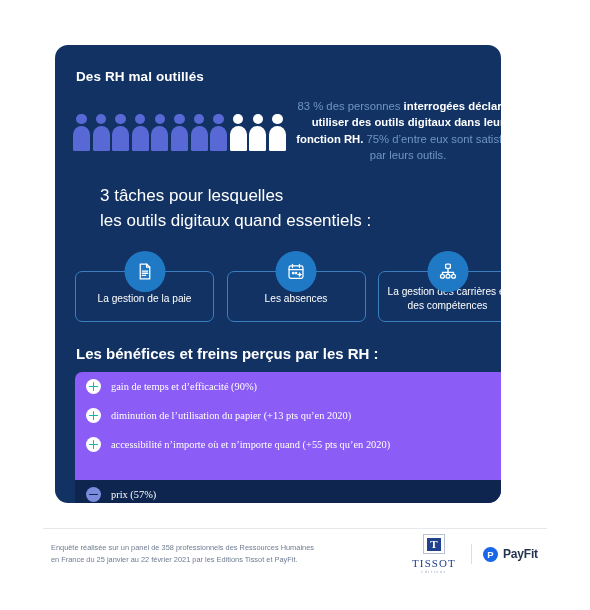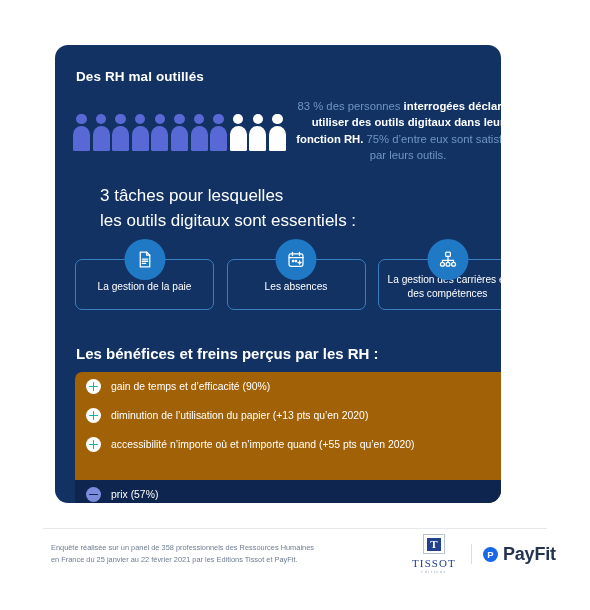--- a/index.html
+++ b/index.html
@@ -98,21 +98,21 @@
     font-size: 17px;
     line-height: 1.45;
     color: #ffffff;
     margin-left: 24px;
   }
 
   
   #task-cards {
     position: absolute;
     left: 20px;
-    top: 214px;
+    top: 226px;
     width: 442px;
     display: flex;
     justify-content: space-between;
   }
   .task-card {
     position: relative;
     width: 139px;
     height: 51px;
     border: 1px solid #3a7ec0;
     border-radius: 7px;
@@ -153,21 +153,22 @@
     font-weight: bold;
     color: #ffffff;
   }
   #benefits-panel {
     position: absolute;
     left: 20px;
     top: 327px;
     width: 442px;
     border-radius: 7px;
     overflow: hidden;
-    background: #a16207;
+    background: #8b5cf6;
+    font-family: Liberation Serif, serif;
   }
   .benefit-row {
     display: flex;
     align-items: center;
     height: 29px;
     padding-left: 11px;
     box-sizing: border-box;
   }
   .benefit-row.negative { background: #0d254f; margin-top: 21px; }
   .benefit-icon {
@@ -293,21 +294,21 @@
   #payfit-logo .badge .p-glyph {
     position: absolute;
     inset: 0;
     color: #ffffff;
     font-size: 9.5px;
     font-weight: bold;
     line-height: 15px;
     text-align: center;
   }
   #payfit-logo .wordmark {
-    font-size: 18px;
+    font-size: 12px;
     font-weight: bold;
     color: #243450;
     letter-spacing: -0.2px;
   }
 </style>
 </head>
 <body>
 
 <div id="infographic-card">
 
@@ -357,21 +358,21 @@
     <span class="person-icon light">
         <span class="head"></span>
         <span class="body"></span>
       </span>
   </div>
 
   <div id="stat-block"><span class="muted">83 % des personnes </span><span class="strong">interrogées déclarent utiliser des outils digitaux dans leur fonction RH.</span><span class="muted"> 75% d’entre eux sont satisfaits par leurs outils.</span></div>
 
   <div id="tasks-subtitle">
     <div>3 tâches pour lesquelles</div>
-    <div>les outils digitaux sont essentiels :</div>
+    <div>les outils digitaux quand essentiels :</div>
   </div>
 
   <div id="task-cards">
 
     <div class="task-card">
       <div class="task-badge">
         <svg width="19" height="19" viewBox="0 0 24 24" fill="none" stroke="#ffffff" stroke-width="1.6" stroke-linecap="round" stroke-linejoin="round">
           <path d="M6 2.6h8l4 4v14.8H6z"></path>
           <path d="M14 2.6v4h4"></path>
           <path d="M8.6 11.4h6.8"></path>

